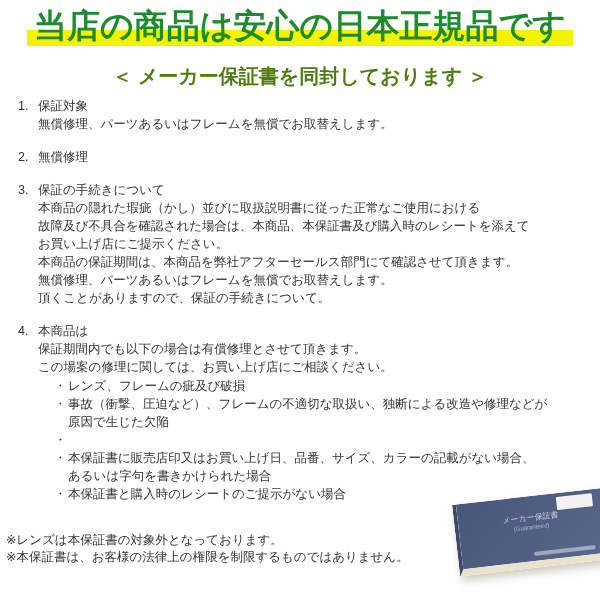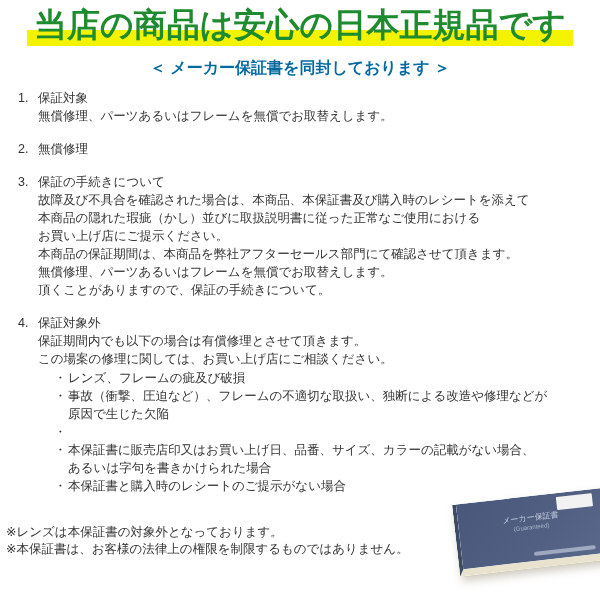--- a/index.html
+++ b/index.html
@@ -20,27 +20,26 @@
   .header { text-align: center; padding-top: 5px; }
   .main-title {
     display: inline-block;
     font-size: 33px;
     font-weight: bold;
     color: #1f8b2f;
     letter-spacing: 0px;
     line-height: 41px;
     padding: 0 7px;
     background: linear-gradient(to bottom, transparent 62%, #f3f300 62%, #f3f300 100%);
-    font-family: Liberation Serif, serif;
   }
   .sub-title {
-    margin-top: 9px;
-    font-size: 16px;
+    margin-top: 17px;
+    font-size: 20px;
     font-weight: bold;
-    color: #0369a1;
+    color: #4d7c0f;
     line-height: 26px;
   }
   
   .content {
     padding: 8px 10px 0 18px;
     font-size: 12.5px;
     line-height: 18px;
     color: #333333;
   }
   .section { margin-bottom: 15px; }
@@ -128,32 +127,32 @@
           <span class="sec-num">2.</span>
           <span class="sec-title">無償修理</span>
         </div>
       </div>
       <div class="section">
         <div class="sec-head">
           <span class="sec-num">3.</span>
           <span class="sec-title">保証の手続きについて</span>
         </div>
         <div class="sec-lines">
+          <div class="sec-line">本商品の隠れた瑕疵（かし）並びに取扱説明書に従った正常なご使用における</div>
           <div class="sec-line">故障及び不具合を確認された場合は、本商品、本保証書及び購入時のレシートを添えて</div>
-          <div class="sec-line">本商品の隠れた瑕疵（かし）並びに取扱説明書に従った正常なご使用における</div>
           <div class="sec-line">お買い上げ店にご提示ください。</div>
           <div class="sec-line">本商品の保証期間は、本商品を弊社アフターセールス部門にて確認させて頂きます。</div>
           <div class="sec-line">無償修理、パーツあるいはフレームを無償でお取替えします。</div>
           <div class="sec-line">頂くことがありますので、保証の手続きについて。</div>
         </div>
       </div>
       <div class="section">
         <div class="sec-head">
           <span class="sec-num">4.</span>
-          <span class="sec-title">保証対象外</span>
+          <span class="sec-title">本商品は</span>
         </div>
         <div class="sec-lines">
           <div class="sec-line">保証期間内でも以下の場合は有償修理とさせて頂きます。</div>
           <div class="sec-line">この場案の修理に関しては、お買い上げ店にご相談ください。</div>
         </div>
         <div class="bullets">
           <div class="bullet">
             <span class="bullet-dot">・</span>
             <span class="bullet-text">レンズ、フレームの疵及び破損</span>
           </div>

